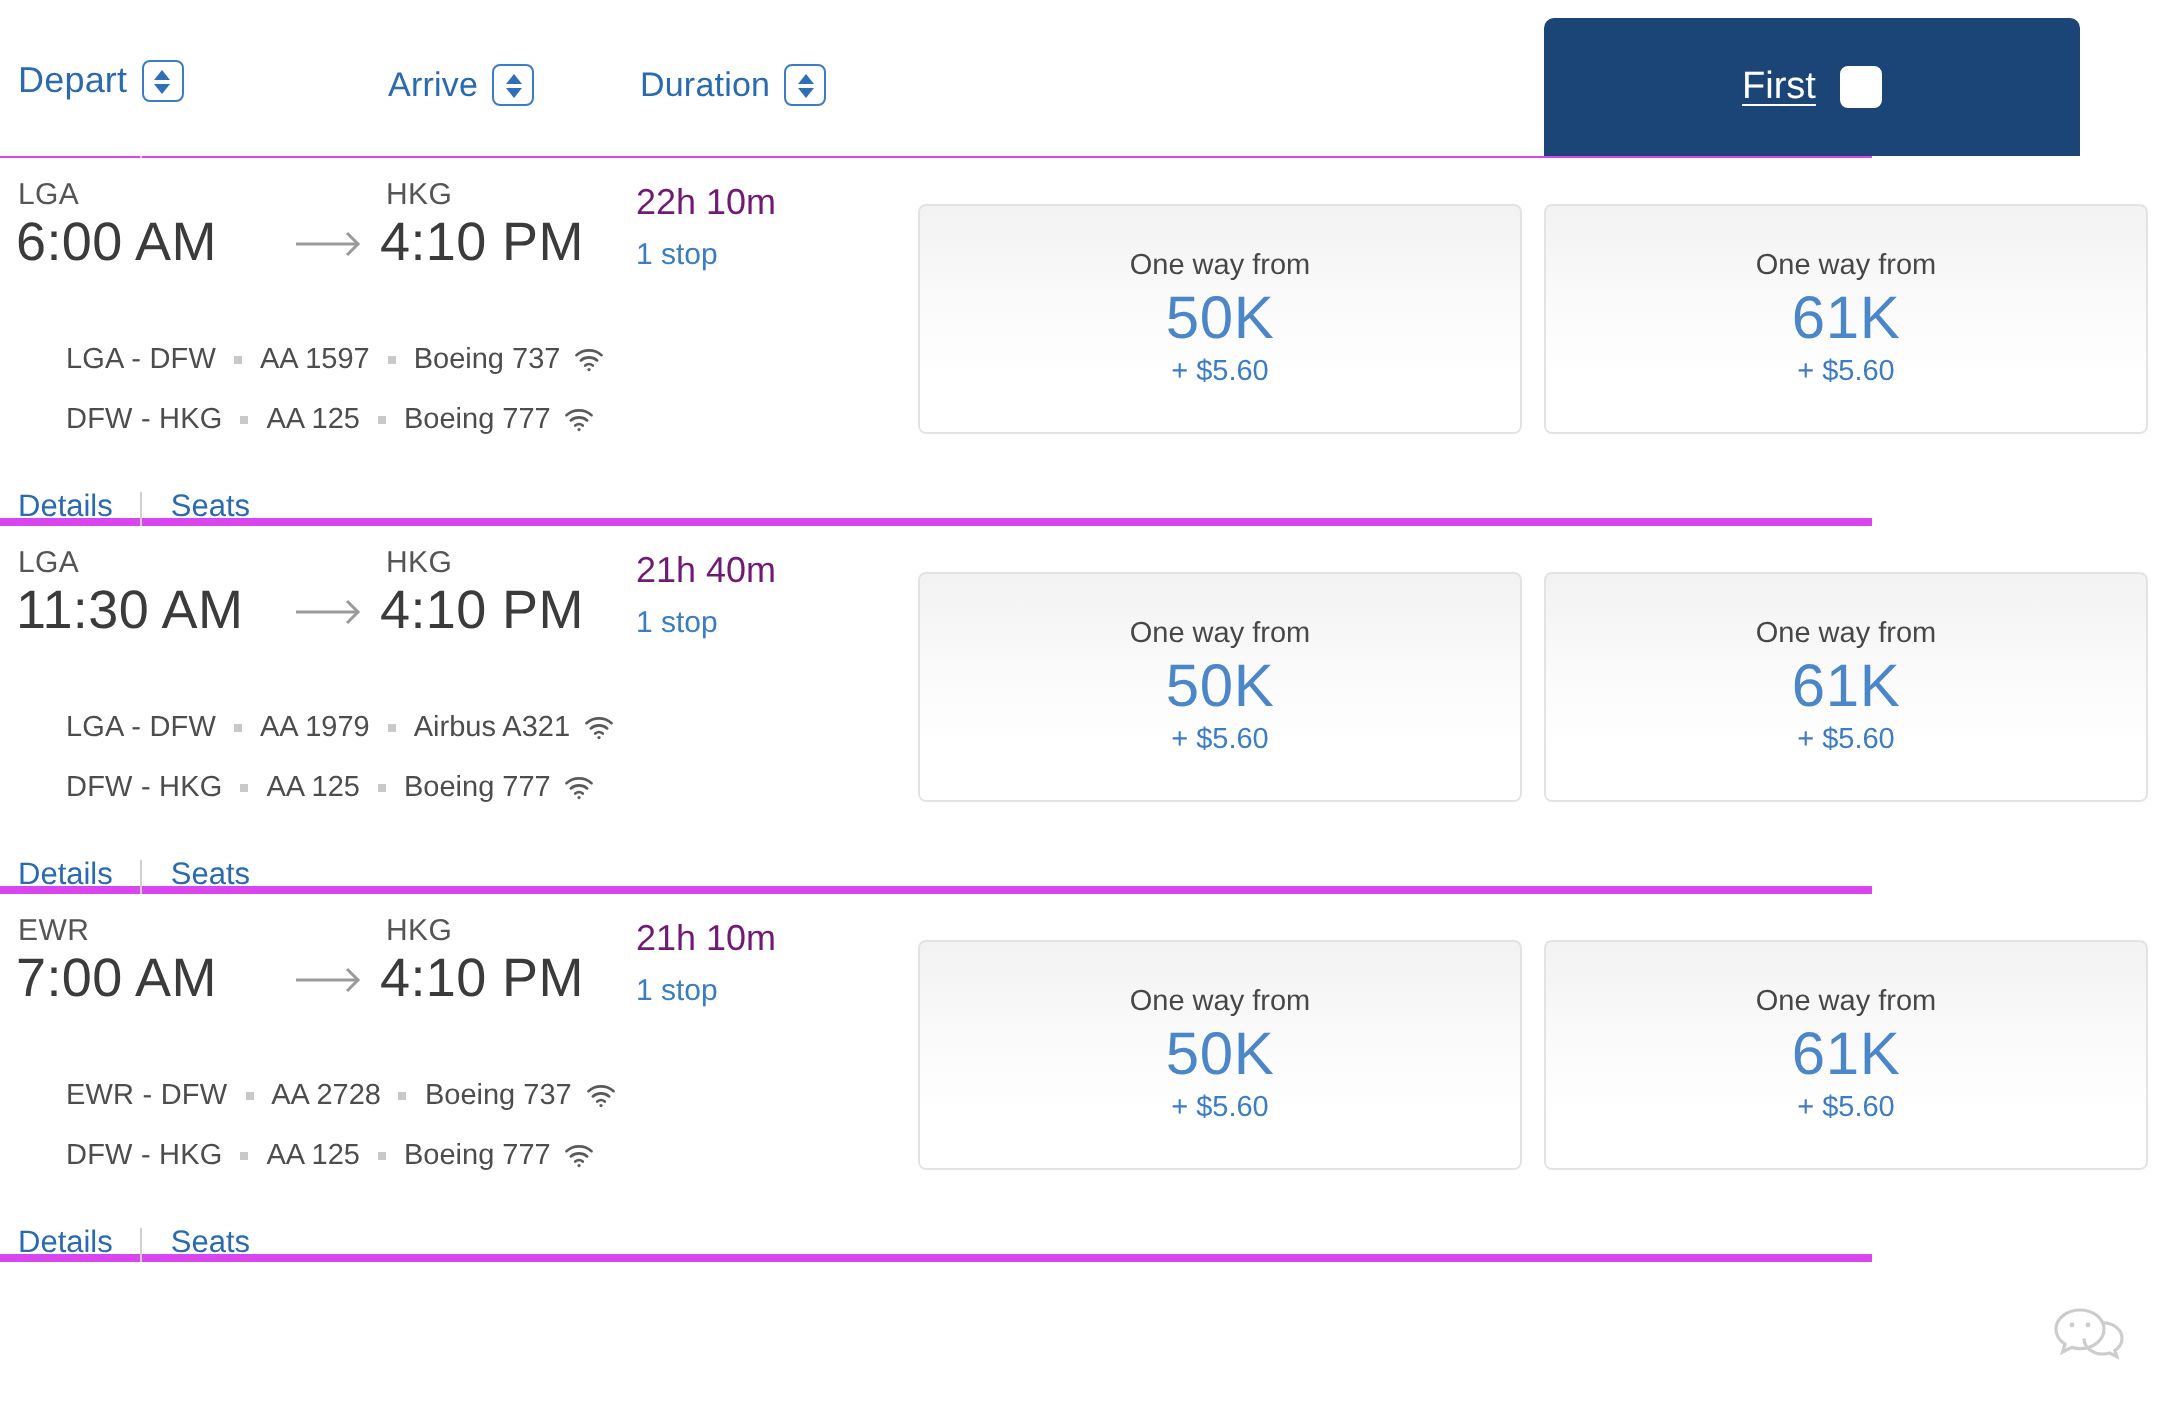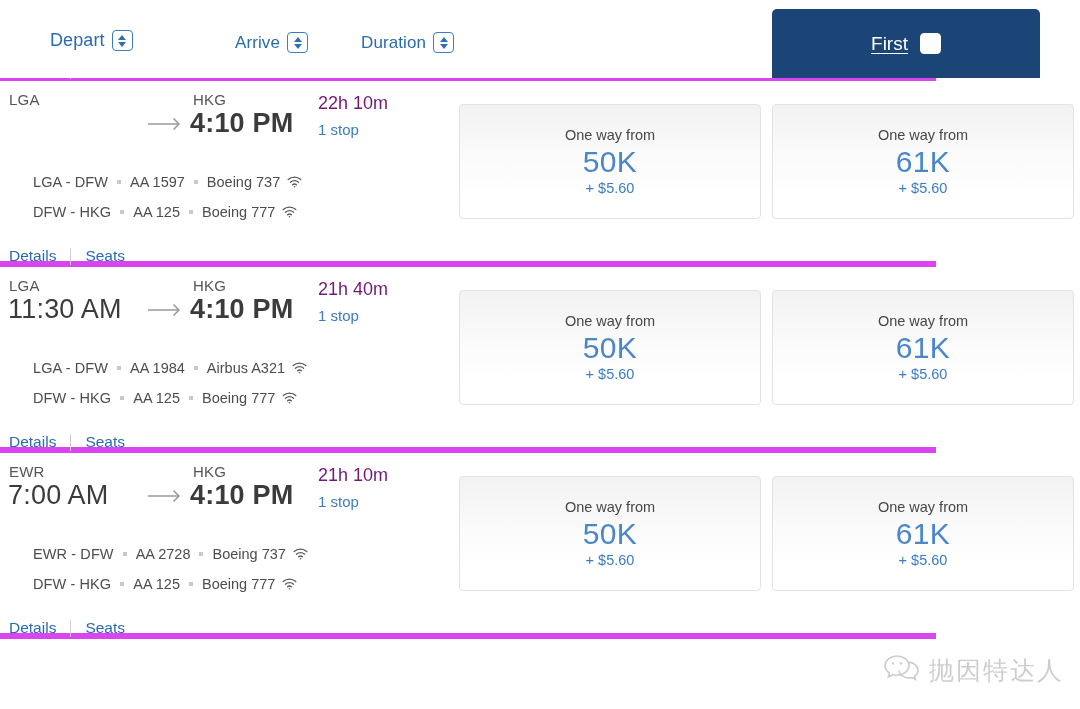--- a/index.html
+++ b/index.html
@@ -33,21 +33,21 @@
 
   .hdr-sort {
     position: absolute;
     display: flex;
     align-items: center;
     gap: 7px;
     color: #2a6ab0;
     font-size: 18px;
     white-space: nowrap;
   }
-  .hdr-sort .lbl { letter-spacing: .1px; margin-left: 41px; }
+  .hdr-sort .lbl { letter-spacing: .1px; }
 
   .hdr-depart   { left: 9px;   top: 30px; }
   .hdr-arrive   { left: 194px; top: 32px; font-size: 17px; }
   .hdr-duration { left: 320px; top: 32px; font-size: 17px; }
 
   .sorticon {
     width: 21px; height: 21px;
     border: 1.6px solid #3b7cc4;
     border-radius: 4px;
     background: #fff;
@@ -95,21 +95,21 @@
   
   .results {
     position: absolute;
     top: 0; left: 0;
     width: 1080px;
   }
 
   .row {
     position: relative;
     width: 936px;
-    border-bottom: 6px solid #d946ef;
+    border-bottom: 4px solid #d946ef;
     text-align: right;
   }
   .row.first-row { border-top: none; }
 
   .row-inner {
     position: relative;
     height: 180px;
   }
 
   
@@ -121,21 +121,21 @@
   }
   .time {
     position: absolute;
     font-size: 27px;
     color: #3b3b3b;
     letter-spacing: .2px;
   }
   .dep-airport { left: 9px;   top: 10px; }
   .dep-time    { left: 8px;   top: 27px; }
   .arr-airport { left: 193px; top: 10px; }
-  .arr-time    { left: 190px; top: 27px; font-weight: bold; }
+  .arr-time    { left: 190px; top: 27px; }
 
   .arrow {
     position: absolute;
     left: 148px;
     top: 36px;
     width: 34px;
     height: 14px;
   }
   .arrow svg { display: block; }
 
@@ -302,20 +302,21 @@
             <span class="divider"></span>
             <a>Seats</a>
           </div>
           <div class="card card-business"></div>
           <div class="card card-first"></div>
         </div>
       </div>
       <div class="row">
         <div class="row-inner">
           <div class="airport dep-airport">LGA</div>
+          <div class="time dep-time">6:00 AM</div>
           <div class="arrow">
             <svg width="34" height="14" viewBox="0 0 34 14" fill="none" stroke="#9a9a9a" stroke-width="1.5">
               <path d="M0 7h31"></path>
               <path d="M25.5 1.5L31 7l-5.5 5.5"></path>
             </svg>
           </div>
           <div class="airport arr-airport">HKG</div>
           <div class="time arr-time">4:10 PM</div>
           <div class="duration">22h 10m</div>
           <div class="stops">1 stop</div>
@@ -379,21 +380,21 @@
             </svg>
           </div>
           <div class="airport arr-airport">HKG</div>
           <div class="time arr-time">4:10 PM</div>
           <div class="duration">21h 40m</div>
           <div class="stops">1 stop</div>
           <div class="segments">
             <div class="segment">
               <span class="route">LGA - DFW</span>
               <span class="dot"></span>
-              <span>AA 1984</span>
+              <span>AA 1979</span>
               <span class="dot"></span>
               <span>Airbus A321</span>
               <span class="wifi">
                 <svg width="15" height="12" viewBox="0 0 15 12" fill="none" stroke="#5a5a5a" stroke-width="1.3" stroke-linecap="round">
                   <path d="M1.2 3.6C3 2 5.2 1.2 7.5 1.2S12 2 13.8 3.6"></path>
                   <path d="M3.4 6.2C4.6 5.2 6 4.7 7.5 4.7s2.9.5 4.1 1.5"></path>
                   <path d="M5.6 8.8c.6-.5 1.2-.8 1.9-.8s1.3.3 1.9.8"></path>
                   <circle cx="7.5" cy="10.8" r=".8" fill="#5a5a5a" stroke="none"></circle>
                 </svg>
               </span>
@@ -535,16 +536,15 @@
 
   <div class="watermark">
     <span>
       <svg width="38" height="30" viewBox="0 0 38 30" fill="none" stroke="#5a5a5a" stroke-width="1.6">
         <path d="M14 3C7.4 3 2 7.3 2 12.6c0 3 1.8 5.7 4.5 7.5L5.3 24l4.5-2.3c1.3.4 2.7.6 4.2.6 6.6 0 12-4.3 12-9.7S20.6 3 14 3z"></path>
         <circle cx="10" cy="10.5" r="1.2" fill="#5a5a5a" stroke="none"></circle>
         <circle cx="18" cy="10.5" r="1.2" fill="#5a5a5a" stroke="none"></circle>
         <path d="M25.5 9.4c5.3 0 9.5 3.5 9.5 7.8 0 2.4-1.4 4.6-3.6 6.1l1 3-3.6-1.8c-1 .3-2.2.5-3.3.5-5.3 0-9.5-3.5-9.5-7.8"></path>
       </svg>
     </span>
-    <span class="wm-text">抛因特达人</span>
   </div>
 
 </div>
 
 </body></html>

